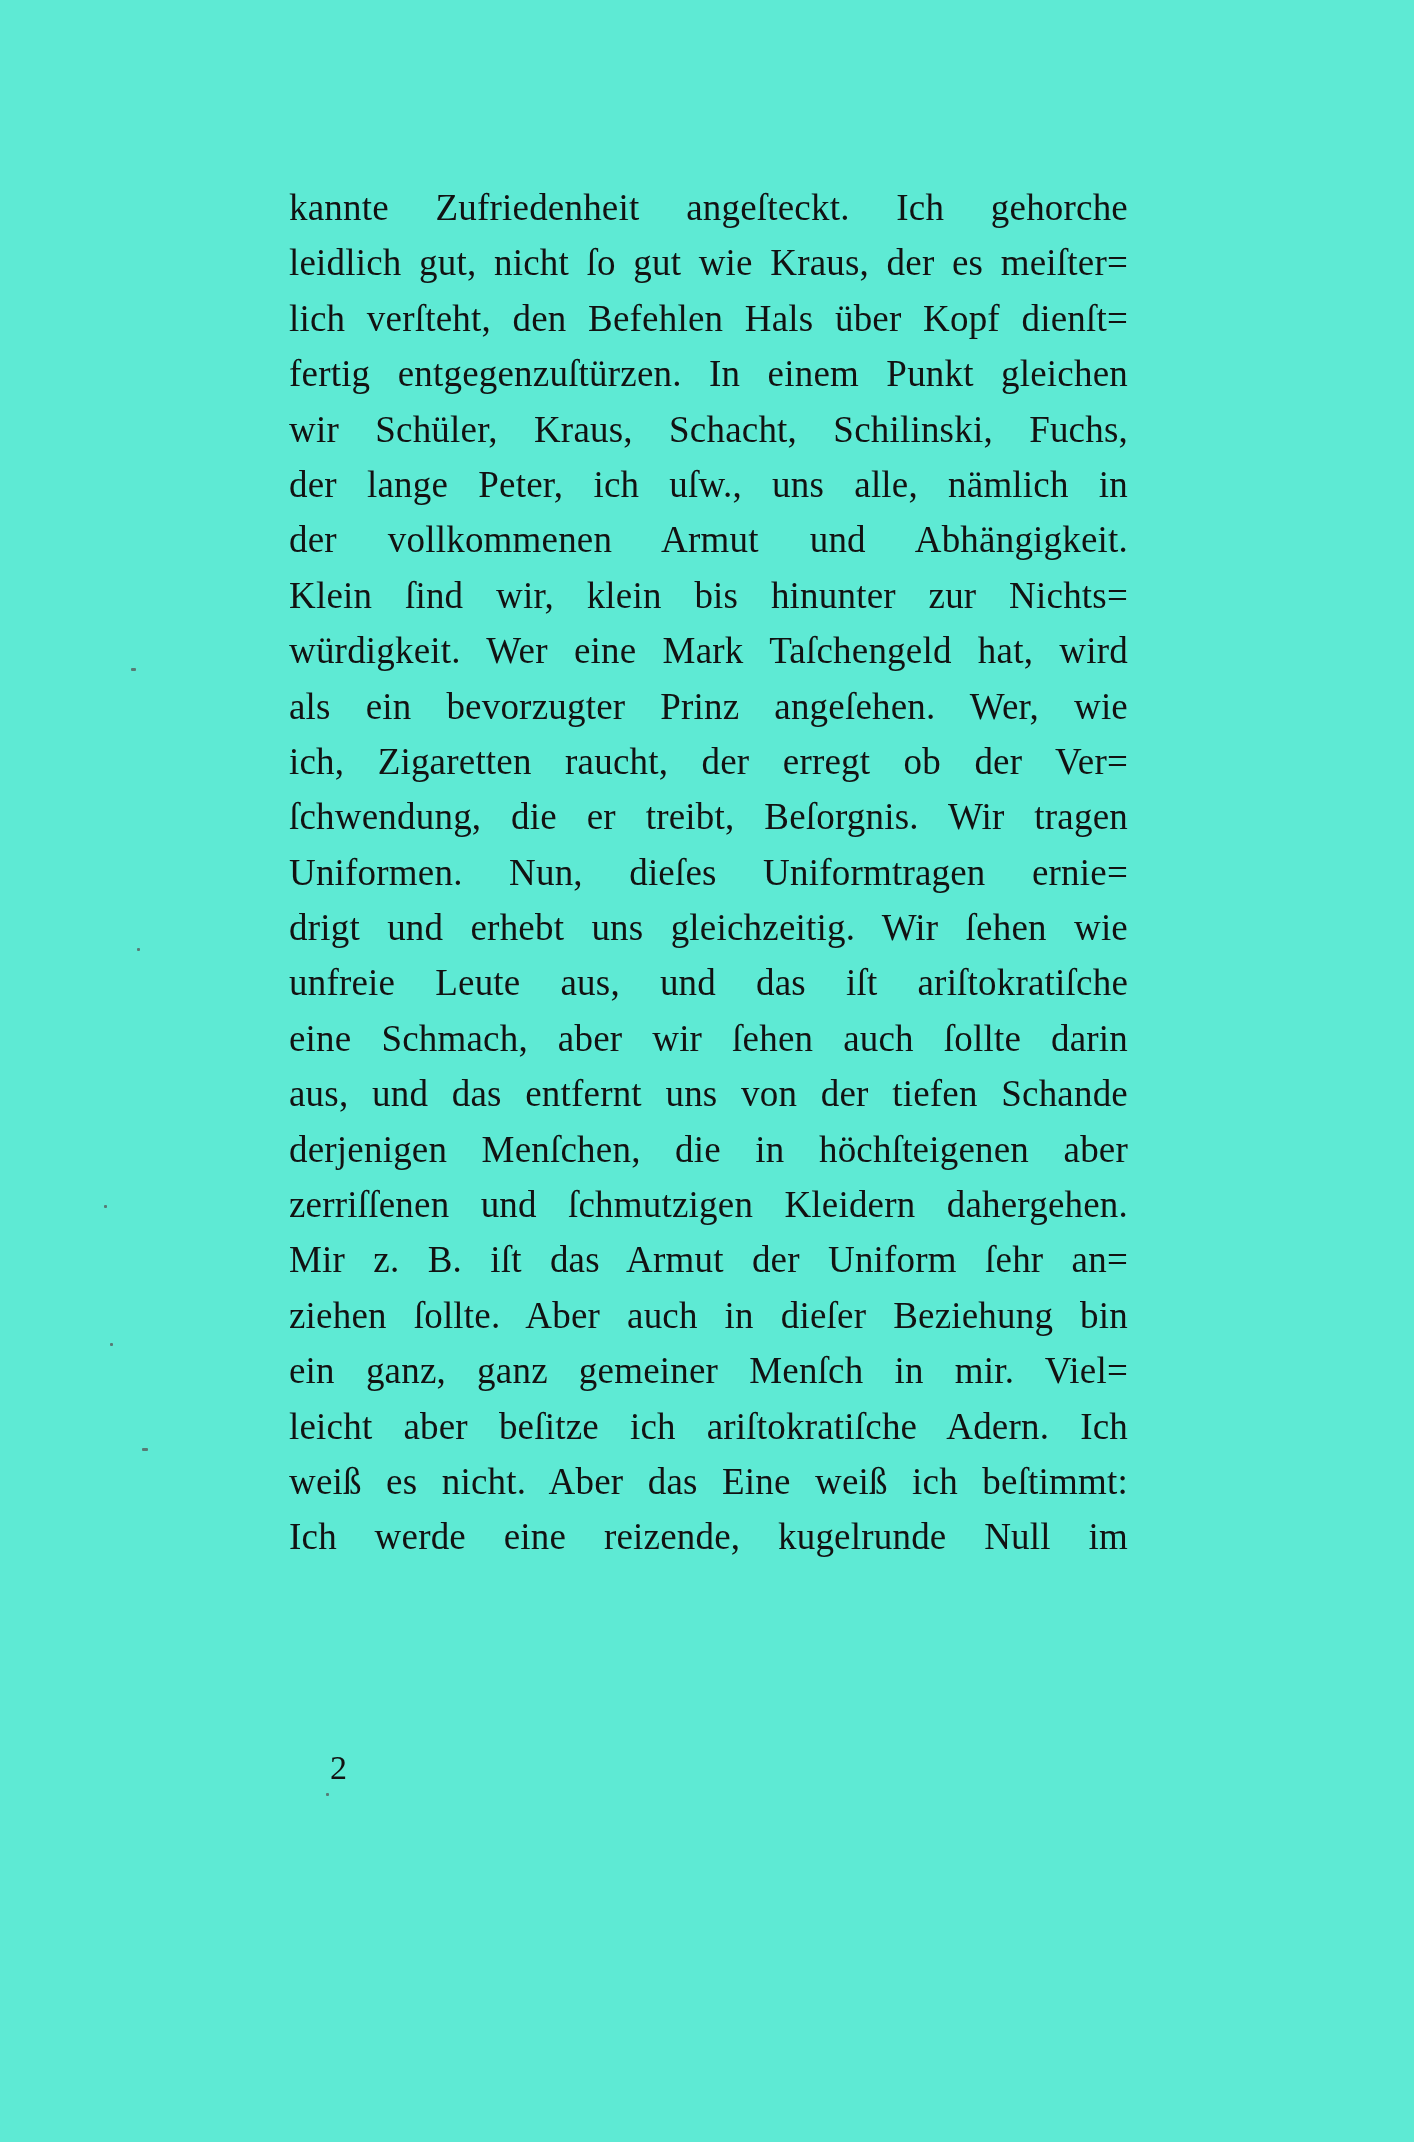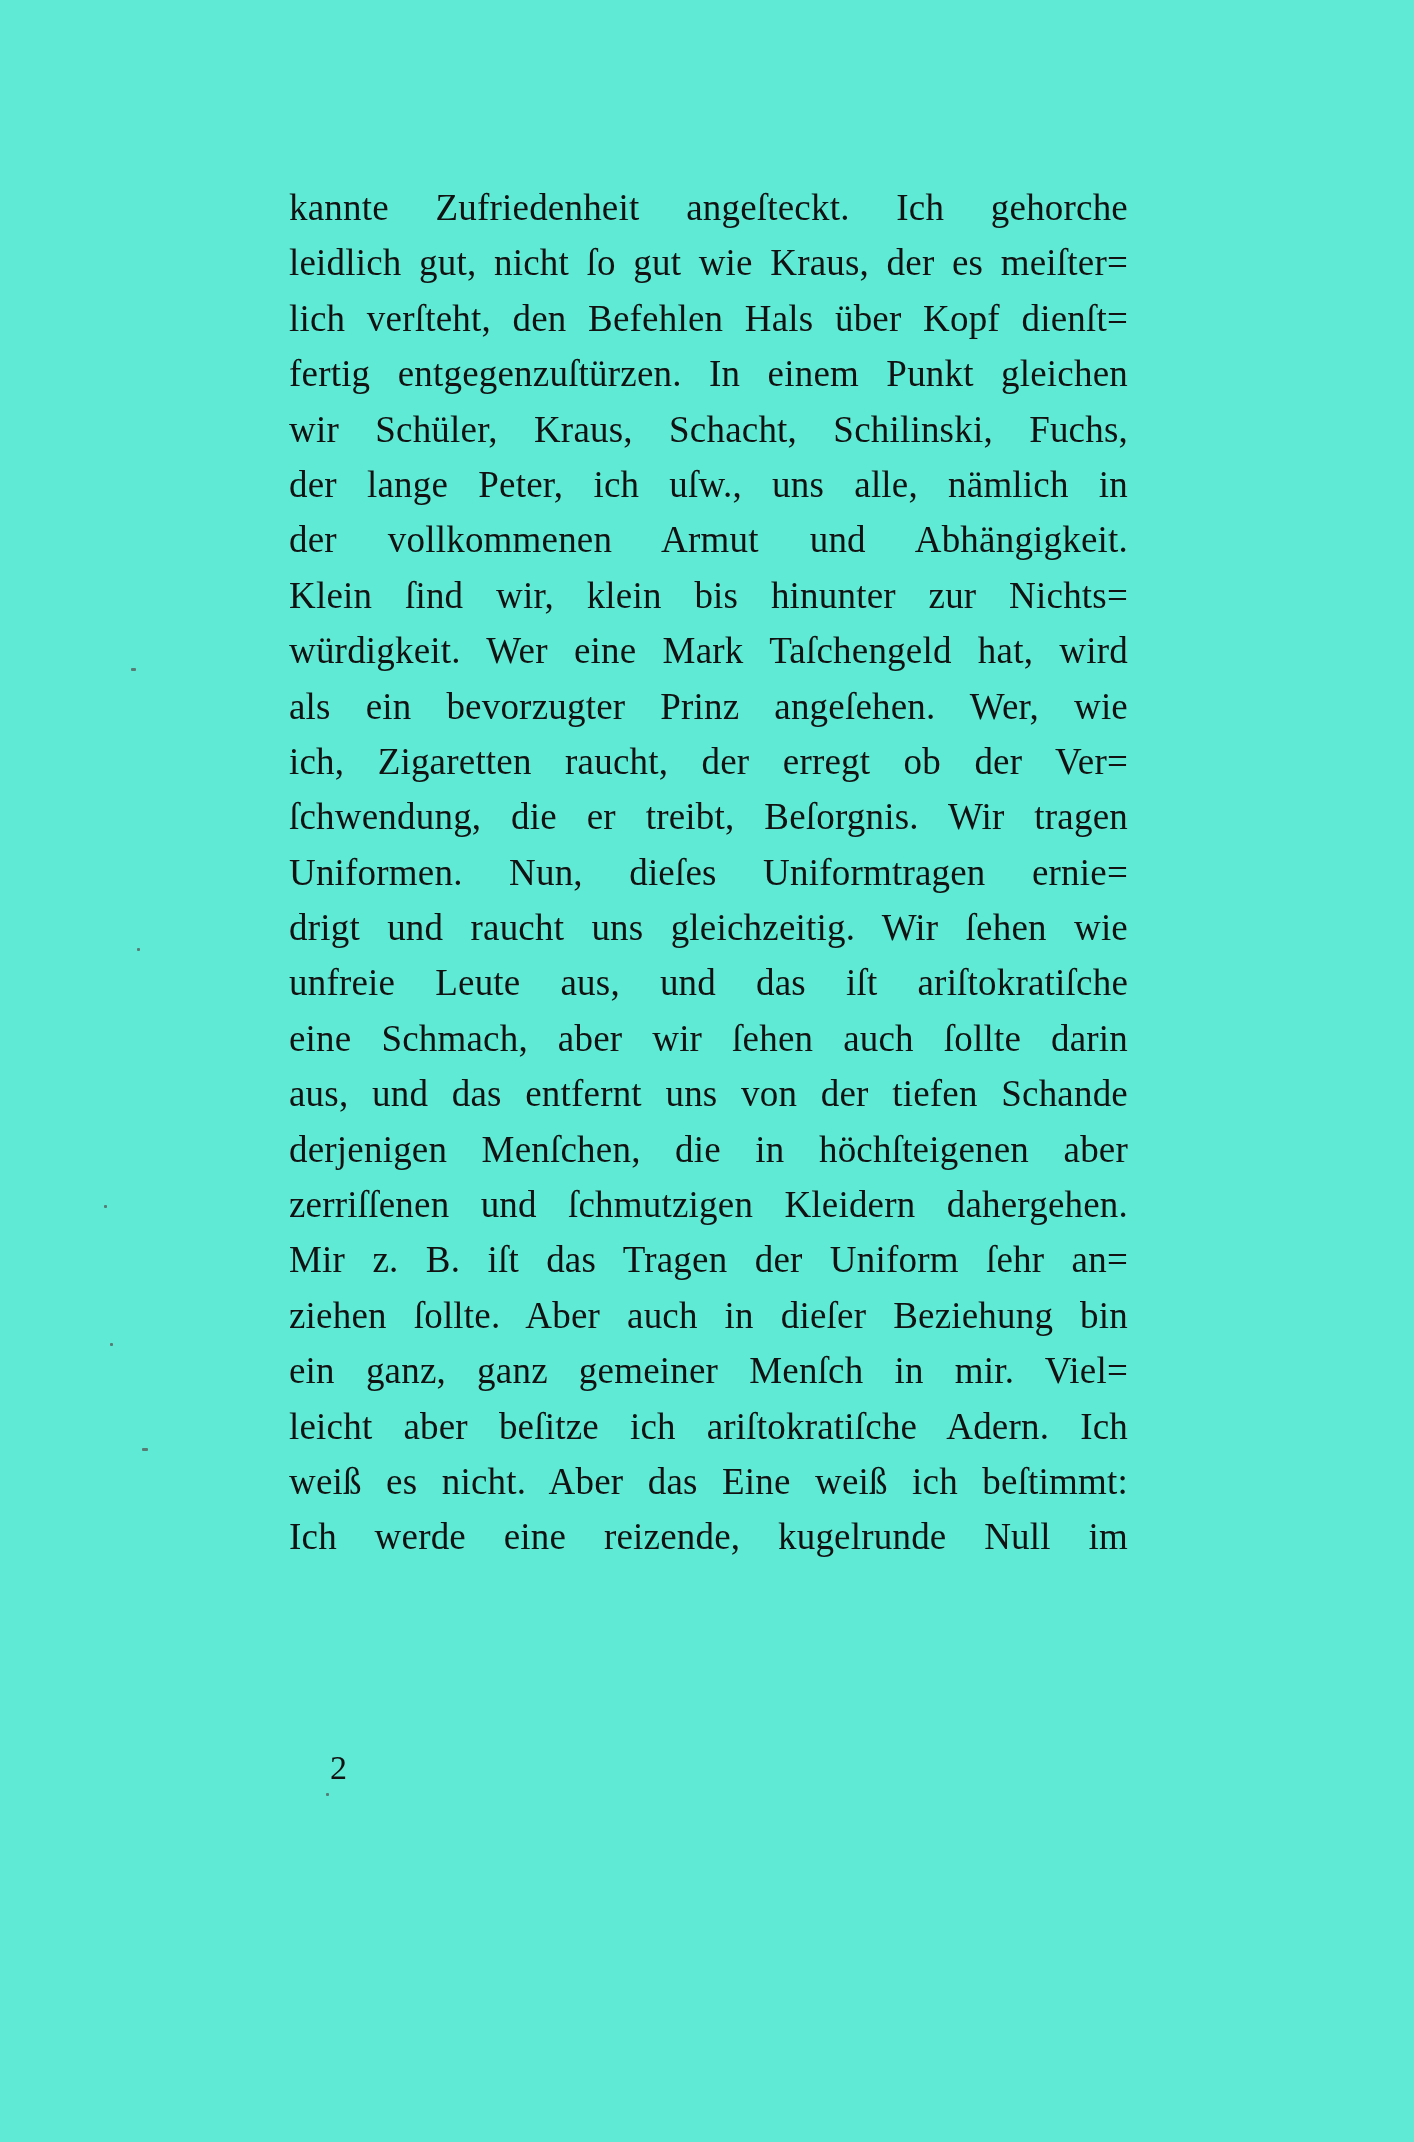--- a/index.html
+++ b/index.html
@@ -68,27 +68,27 @@
     <div class="text-line">fertig entgegenzuſtürzen. In einem Punkt gleichen</div>
     <div class="text-line">wir Schüler, Kraus, Schacht, Schilinski, Fuchs,</div>
     <div class="text-line">der lange Peter, ich uſw., uns alle, nämlich in</div>
     <div class="text-line">der vollkommenen Armut und Abhängigkeit.</div>
     <div class="text-line">Klein ſind wir, klein bis hinunter zur Nichts=</div>
     <div class="text-line">würdigkeit. Wer eine Mark Taſchengeld hat, wird</div>
     <div class="text-line">als ein bevorzugter Prinz angeſehen. Wer, wie</div>
     <div class="text-line">ich, Zigaretten raucht, der erregt ob der Ver=</div>
     <div class="text-line">ſchwendung, die er treibt, Beſorgnis. Wir tragen</div>
     <div class="text-line">Uniformen. Nun, dieſes Uniformtragen ernie=</div>
-    <div class="text-line">drigt und raucht uns gleichzeitig. Wir ſehen wie</div>
+    <div class="text-line">drigt und erhebt uns gleichzeitig. Wir ſehen wie</div>
     <div class="text-line">unfreie Leute aus, und das iſt ariſtokratiſche</div>
     <div class="text-line">eine Schmach, aber wir ſehen auch ſollte darin</div>
     <div class="text-line">aus, und das entfernt uns von der tiefen Schande</div>
     <div class="text-line">derjenigen Menſchen, die in höchſteigenen aber</div>
     <div class="text-line">zerriſſenen und ſchmutzigen Kleidern dahergehen.</div>
-    <div class="text-line">Mir z. B. iſt das Tragen der Uniform ſehr an=</div>
+    <div class="text-line">Mir z. B. iſt das Armut der Uniform ſehr an=</div>
     <div class="text-line">ziehen ſollte. Aber auch in dieſer Beziehung bin</div>
     <div class="text-line">ein ganz, ganz gemeiner Menſch in mir. Viel=</div>
     <div class="text-line">leicht aber beſitze ich ariſtokratiſche Adern. Ich</div>
     <div class="text-line">weiß es nicht. Aber das Eine weiß ich beſtimmt:</div>
     <div class="text-line">Ich werde eine reizende, kugelrunde Null im</div>
   </div>
 
   <div class="page-number">2</div>
 
   <div class="speck s1"></div>

